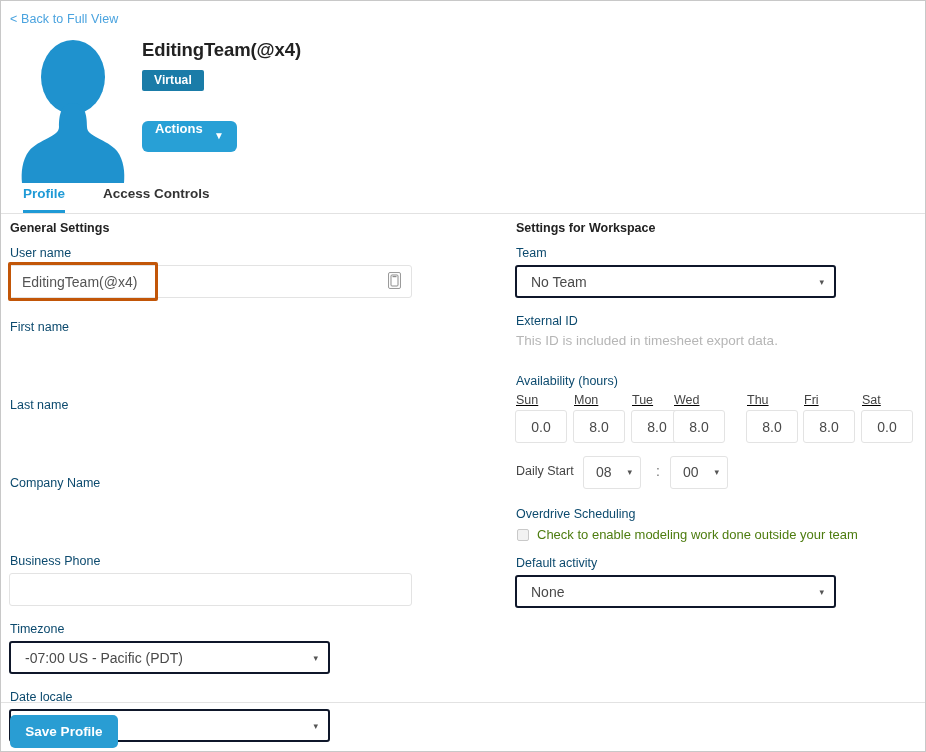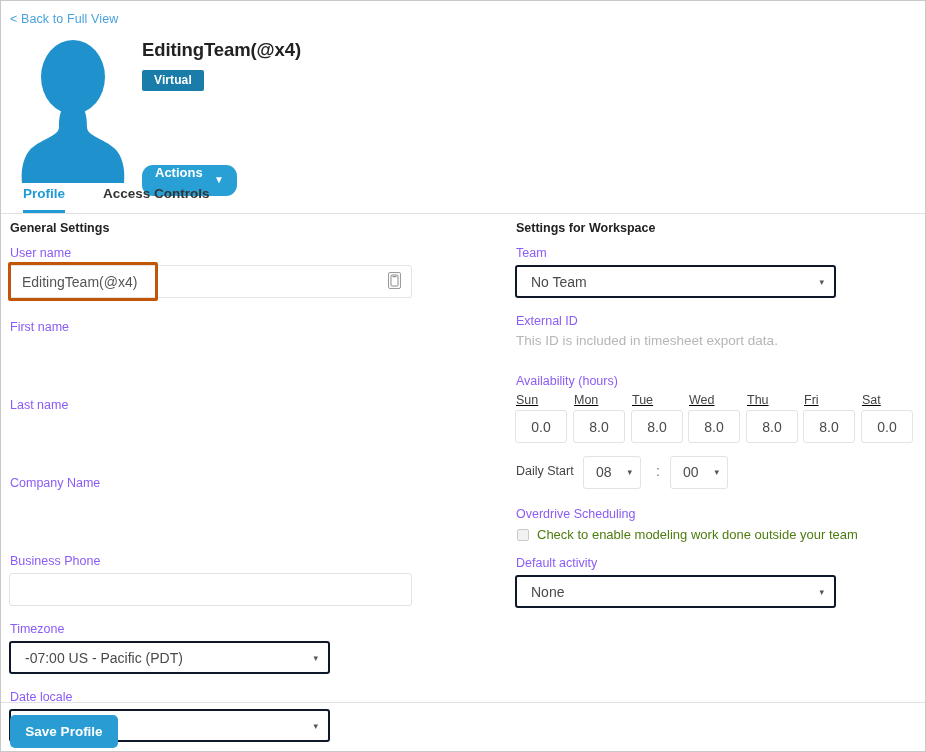--- a/index.html
+++ b/index.html
@@ -72,28 +72,27 @@
   }
   .actions-btn {
     position: absolute;
     left: 141px;
     top: 92px;
     background: #28a0d6;
     color: #ffffff;
     font-size: 13px;
     font-weight: bold;
     border: none;
-    border-radius: 11px;
+    border-radius: 6px;
     width: 95px;
     height: 31px;
     text-align: left;
     padding: 0 0 16px 13px;
     cursor: pointer;
     font-family: "Liberation Sans", sans-serif;
-    margin-top: 44px;
   }
   .actions-btn .caret {
     position: absolute;
     right: 13px;
     top: 9px;
     font-size: 10px;
   }
 
   
   .tabs {
@@ -139,21 +138,21 @@
   .col-right { left: 514px; width: 403px; }
 
   .section-title {
     font-size: 12.5px;
     font-weight: bold;
     color: #222222;
     margin: 0 0 11px 1px;
   }
   .field-label {
     font-size: 12.5px;
-    color: #8b5cf6;
+    color: #0c4a6e;
     margin: 0 0 4px 1px;
     line-height: 15px;
   }
   .field-label.muted {
     color: #b6b6b6;
     font-size: 13.5px;
   }
 
   .txt-input {
     display: block;
@@ -484,21 +483,21 @@
         <input class="avail-input" type="text" value="0.0" style="">
       </div>
       <div class="avail-cell" style="left:58px;">
         <div class="avail-day">Mon</div>
         <input class="avail-input" type="text" value="8.0" style="">
       </div>
       <div class="avail-cell" style="left:116px;">
         <div class="avail-day">Tue</div>
         <input class="avail-input" type="text" value="8.0" style="">
       </div>
-      <div class="avail-cell" style="left:173px;">
+      <div class="avail-cell" style="left:158px;">
         <div class="avail-day">Wed</div>
         <input class="avail-input" type="text" value="8.0" style="">
       </div>
       <div class="avail-cell" style="left:231px;">
         <div class="avail-day">Thu</div>
         <input class="avail-input" type="text" value="8.0" style="">
       </div>
       <div class="avail-cell" style="left:288px;">
         <div class="avail-day">Fri</div>
         <input class="avail-input" type="text" value="8.0" style="">

